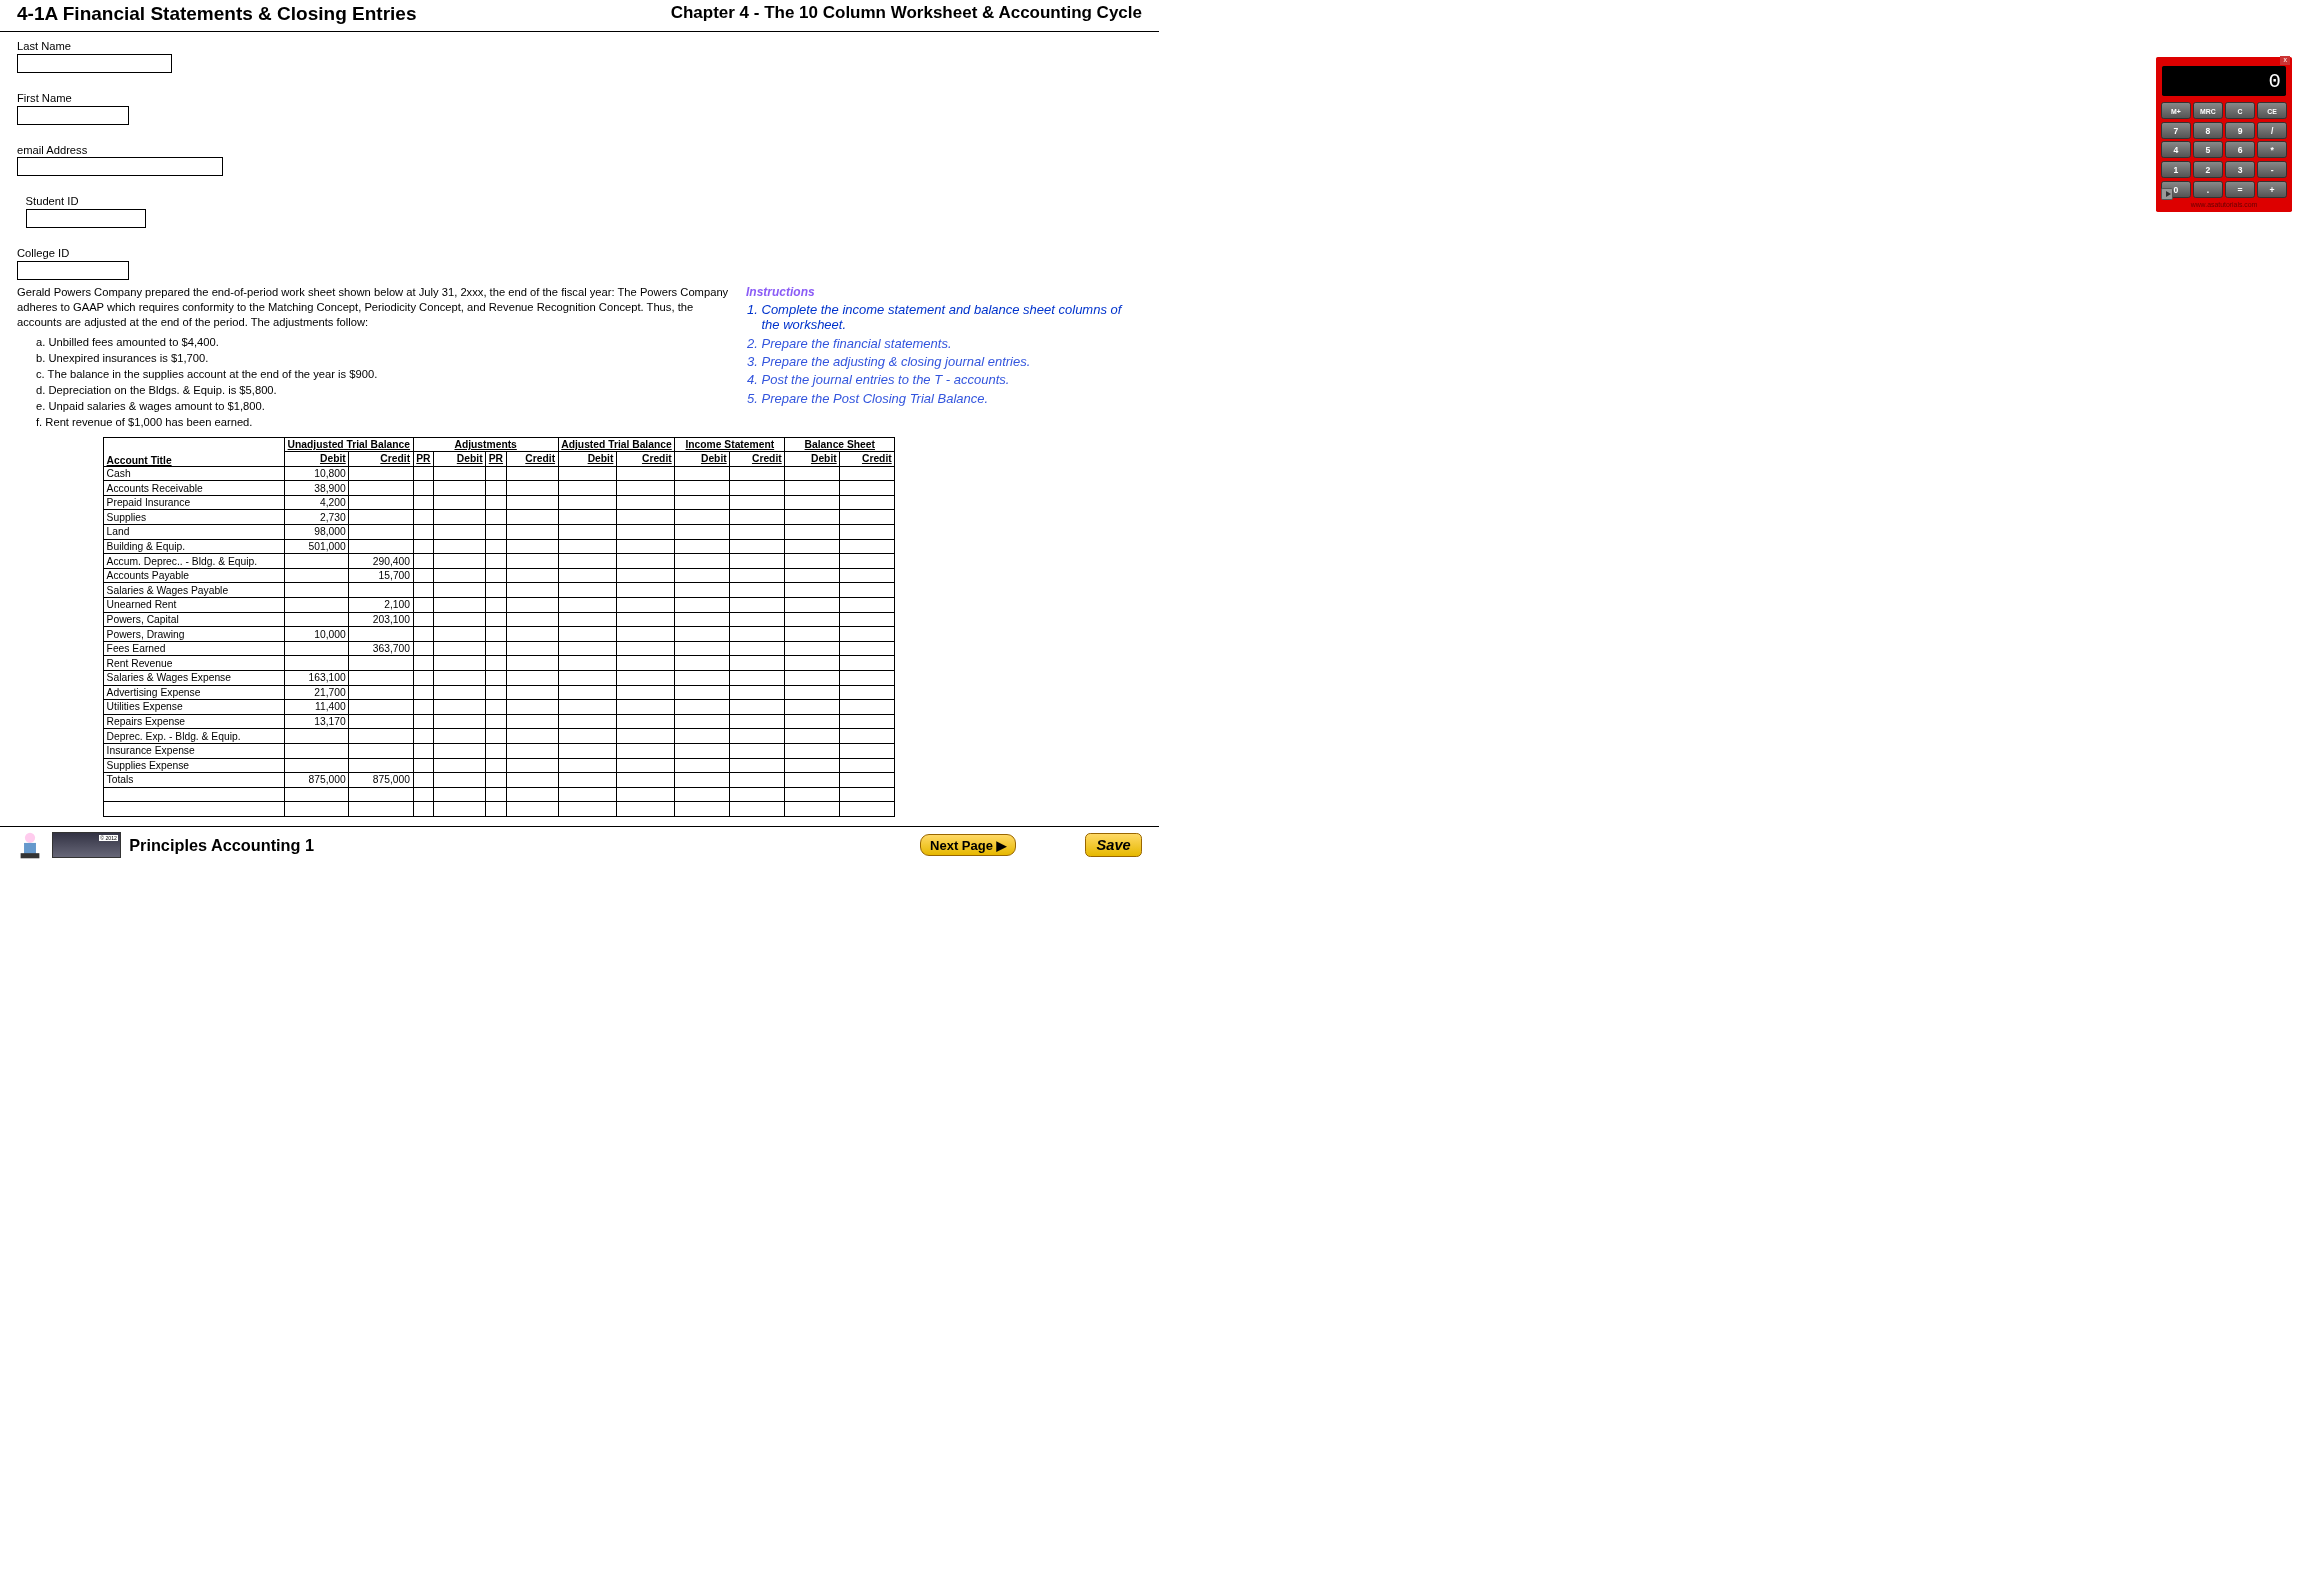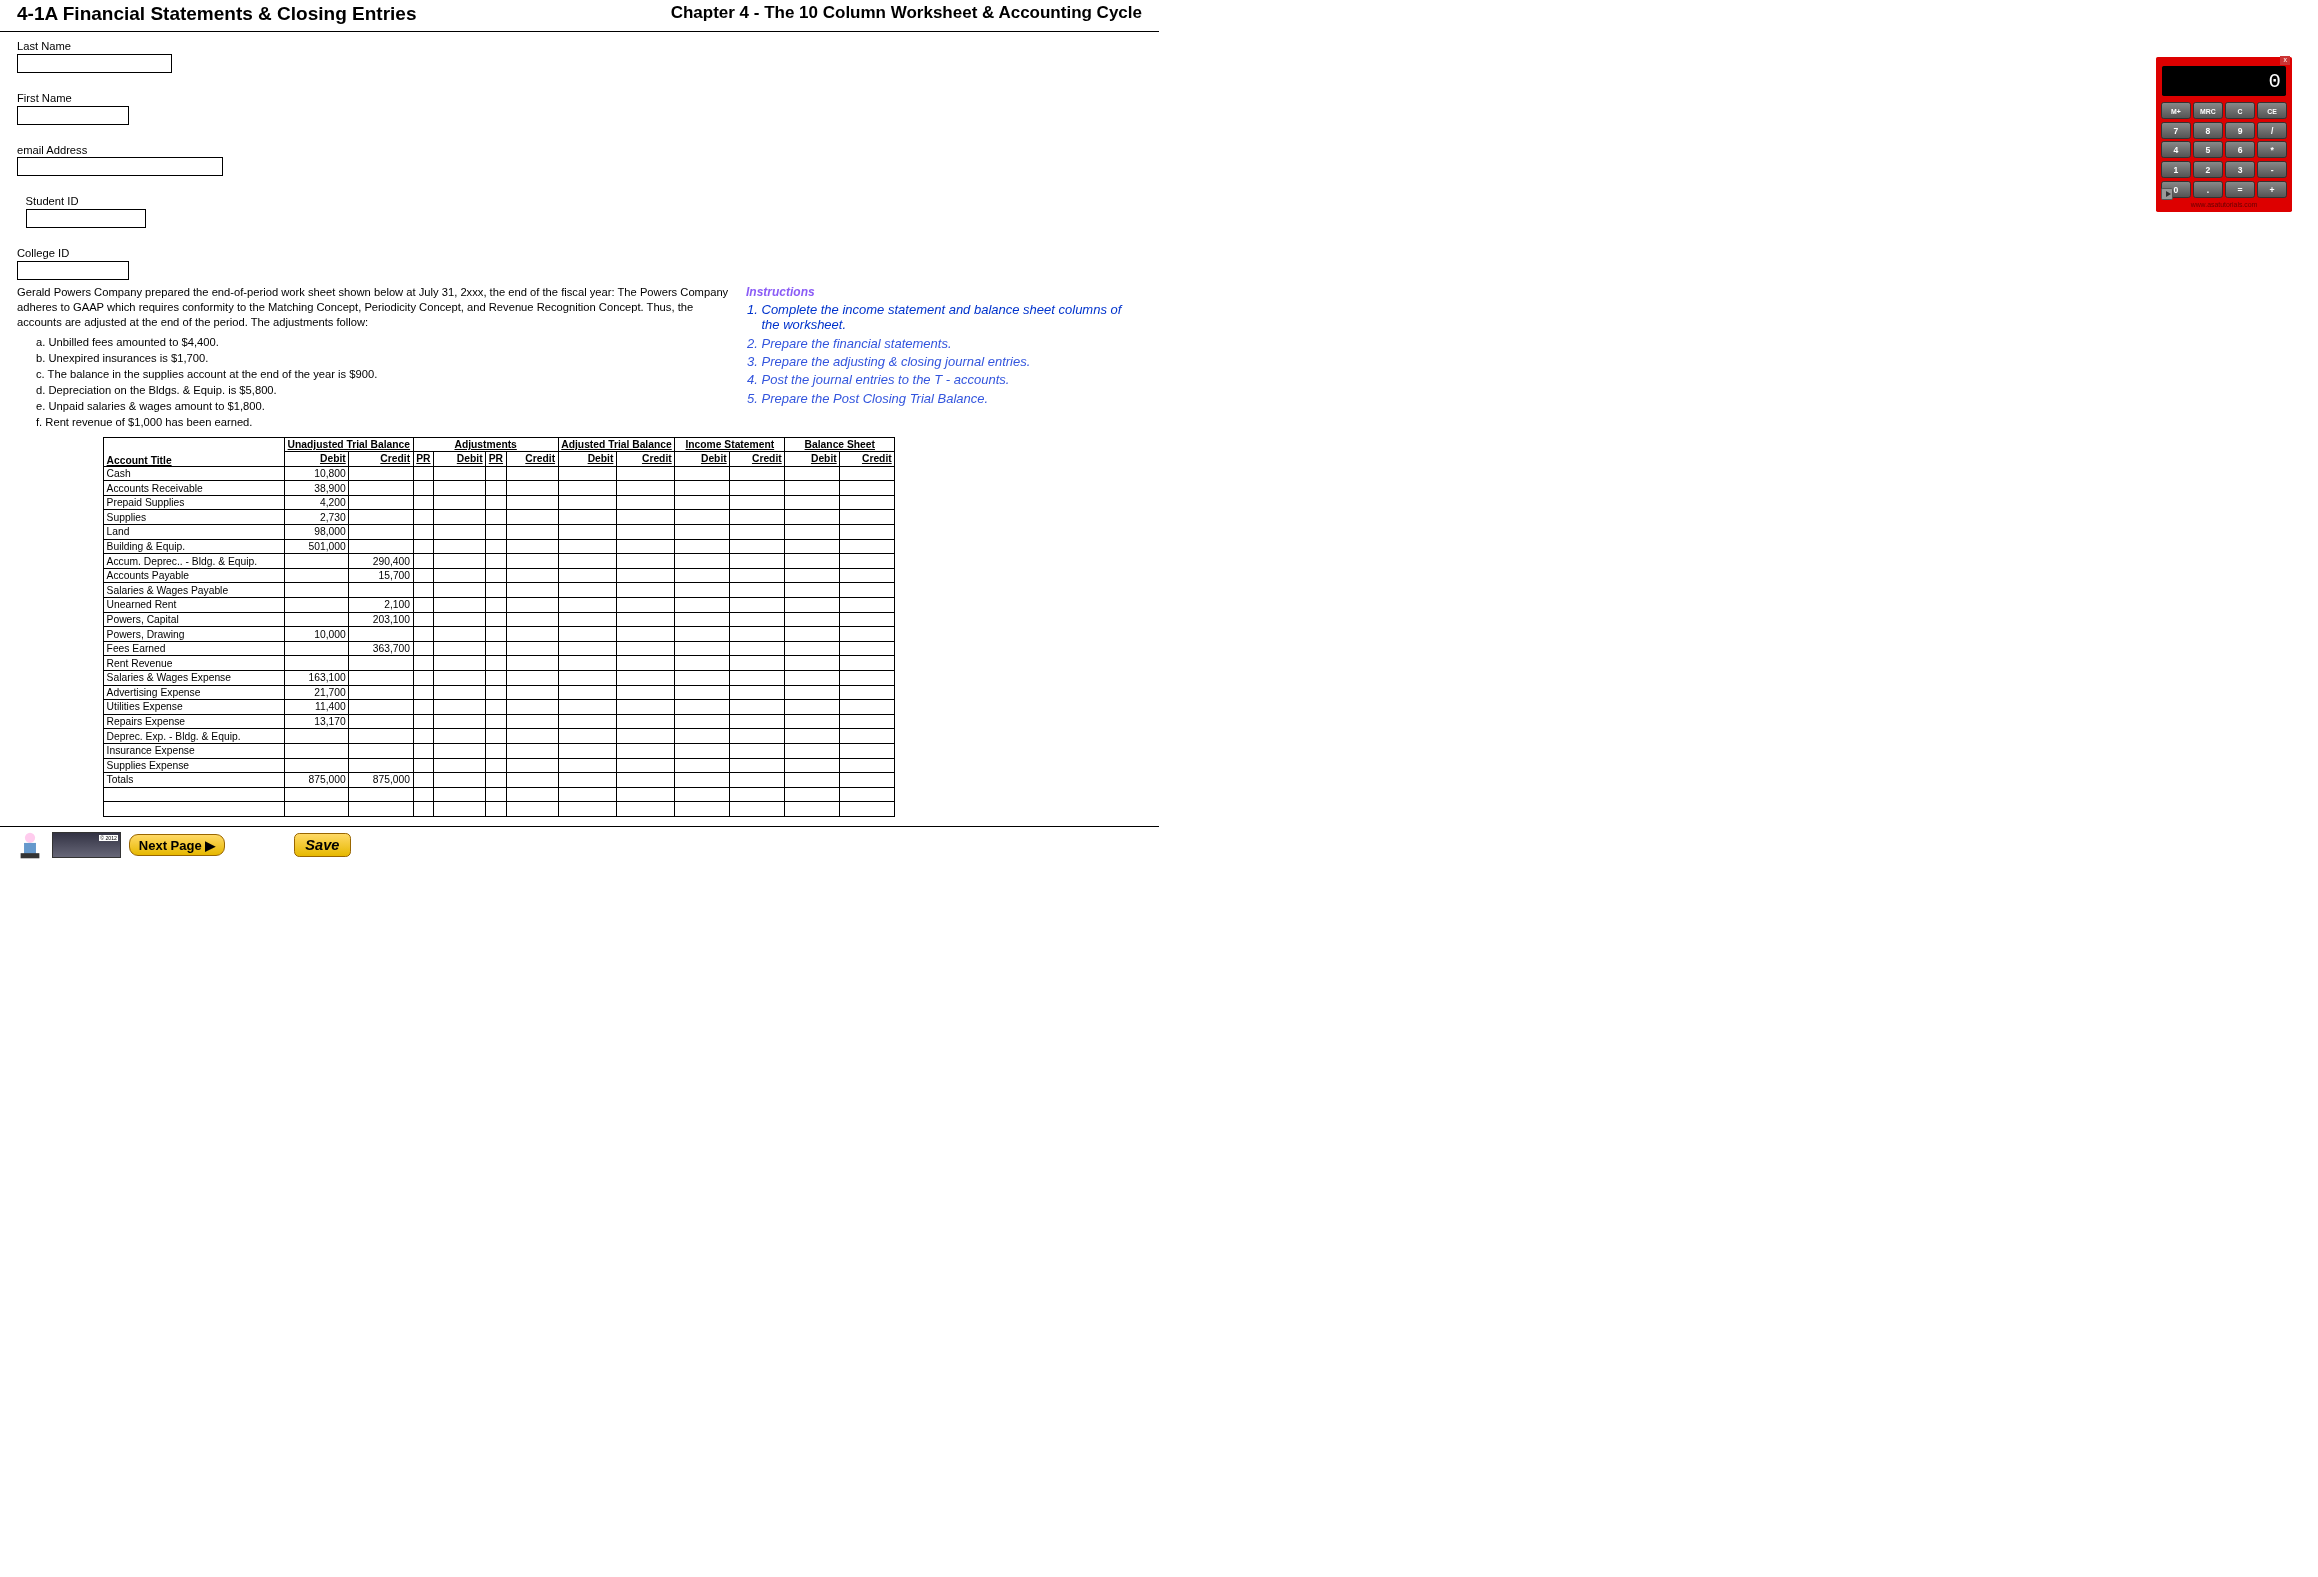--- a/index.html
+++ b/index.html
@@ -179,21 +179,21 @@
     <td class="pr"></td>
     <td class="num"></td>
     <td class="num-wide"></td>
     <td class="num-wide"></td>
     <td class="num-wide"></td>
     <td class="num-wide"></td>
     <td class="num-wide"></td>
     <td class="num-wide"></td>
       </tr>
       <tr>
-        <td class="acct">Prepaid Supplies</td>
+        <td class="acct">Prepaid Insurance</td>
     <td class="num">4,200</td>
     <td class="num"></td>
     <td class="pr"></td>
     <td class="num"></td>
     <td class="pr"></td>
     <td class="num"></td>
     <td class="num-wide"></td>
     <td class="num-wide"></td>
     <td class="num-wide"></td>
     <td class="num-wide"></td>
@@ -520,17 +520,18 @@
 
 <div class="footer">
   <div class="accountant-icon">
     <svg viewBox="0 0 30 34">
         <circle cx="15" cy="8" r="6" fill="#fce"></circle>
         <rect x="8" y="14" width="14" height="14" fill="#69c"></rect>
         <rect x="4" y="26" width="22" height="6" fill="#333"></rect>
       </svg>
   </div>
   <div class="logo-img"></div>
+  <div class="footer-title">Principles Accounting 1</div>
   <button class="btn-next">Next Page ▶</button>
   <div style="width:52px"></div>
   <button class="btn-save">Save</button>
 </div>
 
 
 </body></html>

